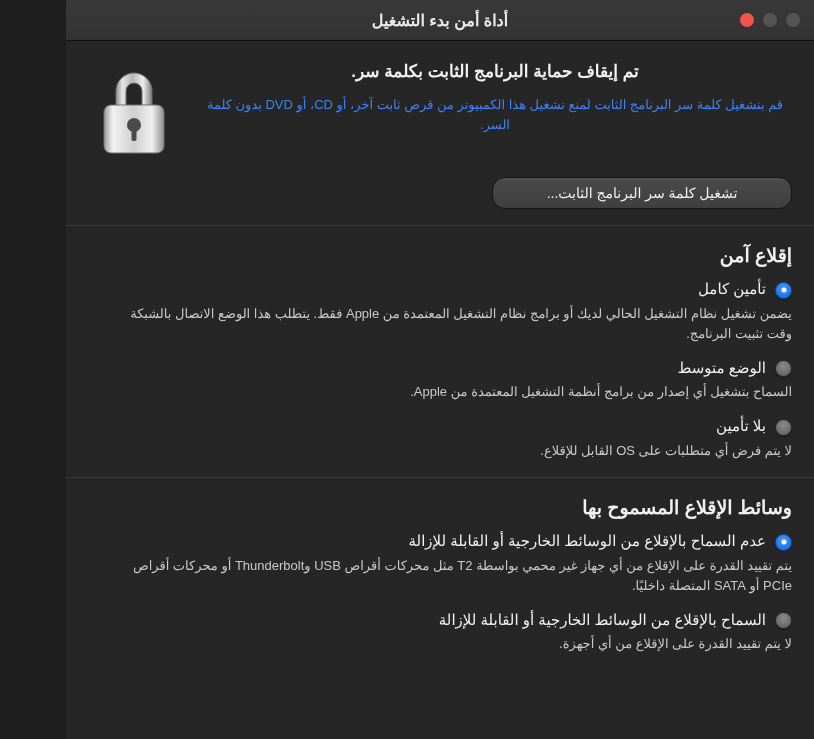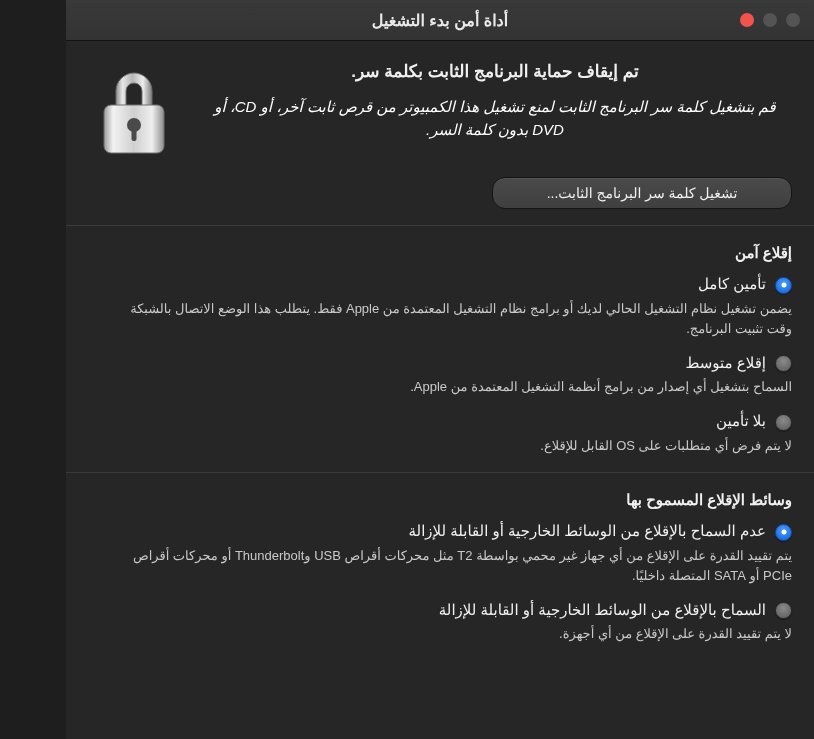--- a/index.html
+++ b/index.html
@@ -90,25 +90,24 @@
     padding-top: 2px;
   }
   .fw-title {
     font-size: 17px;
     font-weight: bold;
     color: #f0f0f0;
     margin: 0 0 12px 0;
     line-height: 1.3;
   }
   .fw-desc {
-    font-size: 15px;
-    color: #ffffff;
+    font-size: 13px;
+    color: #3b82f6;
     line-height: 1.55;
     margin: 0;
-    font-style: italic;
   }
   .lock-icon {
     width: 92px;
     min-width: 92px;
     display: flex;
     justify-content: center;
     align-items: flex-start;
     padding-top: 4px;
   }
   .btn-row {
@@ -125,21 +124,21 @@
     font-family: "Liberation Sans", sans-serif;
     padding: 7px 16px;
     min-width: 300px;
     text-align: center;
     cursor: default;
     box-shadow: 0 1px 0 rgba(255,255,255,0.06) inset;
   }
 
   
   .group-title {
-    font-size: 15px;
+    font-size: 19px;
     font-weight: bold;
     color: #f0f0f0;
     text-align: right;
     margin: 0 0 12px 0;
   }
   .option {
     margin-bottom: 14px;
   }
   .option:last-child { margin-bottom: 0; }
   .opt-head {
@@ -250,21 +249,21 @@
         <div class="opt-head">
           <span class="radio checked"></span>
           <span class="opt-label">تأمين كامل</span>
         </div>
         <p class="opt-desc">يضمن تشغيل نظام التشغيل الحالي لديك أو برامج نظام التشغيل المعتمدة من Apple فقط. يتطلب هذا الوضع الاتصال بالشبكة وقت تثبيت البرنامج.</p>
       </div>
 
       <div class="option">
         <div class="opt-head">
           <span class="radio"></span>
-          <span class="opt-label">إقلاع متوسط</span>
+          <span class="opt-label">الوضع متوسط</span>
         </div>
         <p class="opt-desc">السماح بتشغيل أي إصدار من برامج أنظمة التشغيل المعتمدة من Apple.</p>
       </div>
 
       <div class="option">
         <div class="opt-head">
           <span class="radio"></span>
           <span class="opt-label">بلا تأمين</span>
         </div>
         <p class="opt-desc">لا يتم فرض أي متطلبات على OS القابل للإقلاع.</p>

